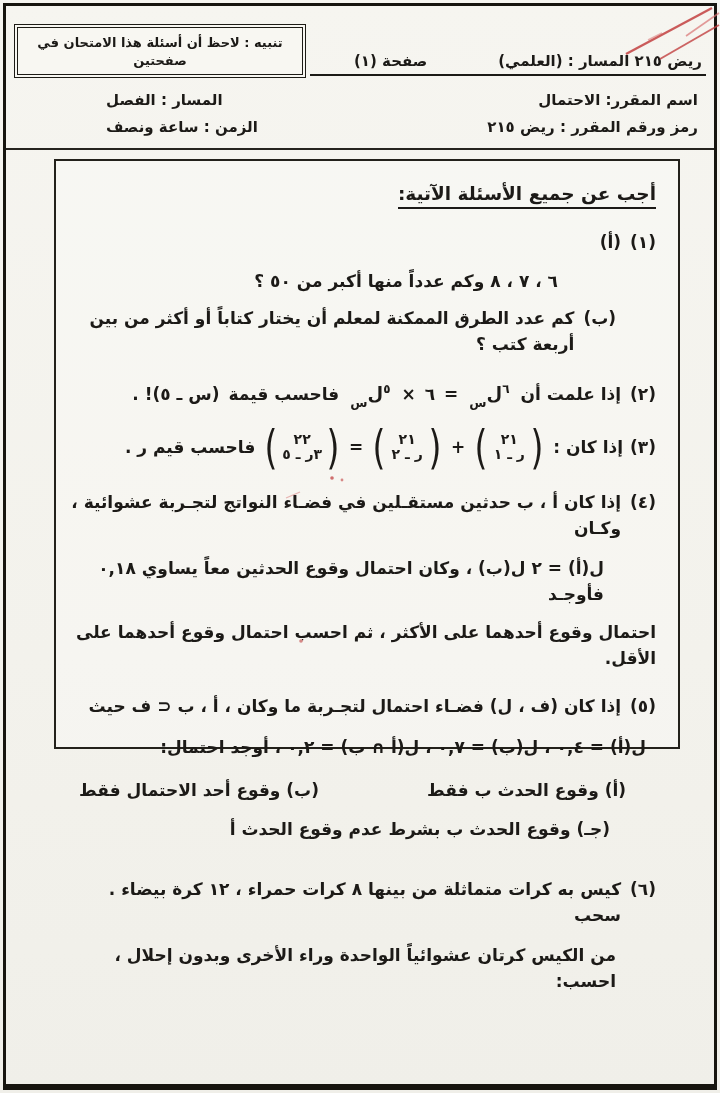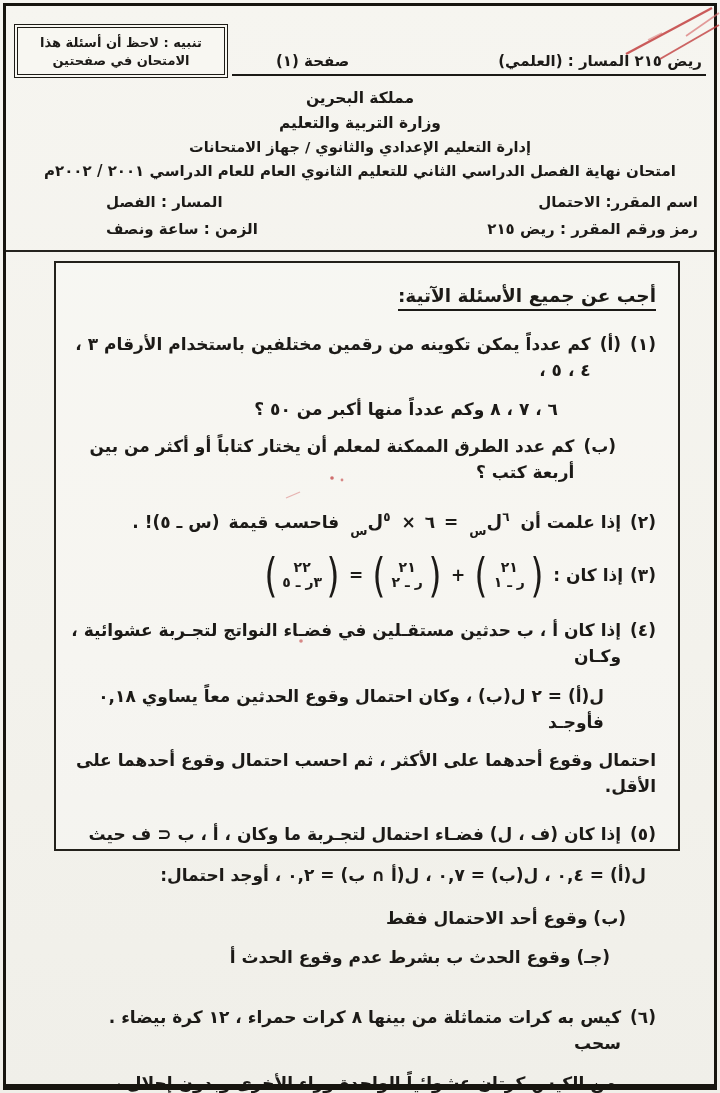--- a/index.html
+++ b/index.html
@@ -24,21 +24,21 @@
   
   .topbar{display:flex;align-items:flex-end;margin-top:24px;gap:4px;}
   .hdr-strip{
     flex:1;display:flex;justify-content:space-between;align-items:flex-end;
     border-bottom:2px solid #1b1a16;
     padding:0 4px 4px 44px;
     font-size:15px;font-weight:bold;
     margin-bottom:2px;
   }
   .notice-box{
-    width:214px;box-sizing:border-box;
+    width:292px;box-sizing:border-box;
     border:4px double #1d1b16;
     background:#f8f7f2;
     font-size:13px;font-weight:bold;text-align:center;
     padding:6px 6px 5px;line-height:1.35;
   }
 
   
   .center-head{text-align:center;font-weight:bold;margin-top:11px;}
   .center-head div{margin-top:7px;}
   .ch1,.ch2{font-size:15.5px;}
@@ -138,26 +138,20 @@
   <div class="content">
 
     <div class="topbar">
       <div class="hdr-strip">
         <span>ريض ٢١٥    المسار : (العلمي)</span>
         <span>صفحة (١)</span>
       </div>
       <div class="notice-box">تنبيه : لاحظ أن أسئلة هذا الامتحان في صفحتين</div>
     </div>
 
-    <div class="center-head">
-      <div class="ch1">مملكة البحرين</div>
-      <div class="ch2">وزارة التربية والتعليم</div>
-      <div class="ch3">إدارة التعليم الإعدادي والثانوي / جهاز الامتحانات</div>
-      <div class="ch4">امتحان نهاية الفصل الدراسي الثاني للتعليم الثانوي العام للعام الدراسي ٢٠٠١ / ٢٠٠٢م</div>
-    </div>
 
     <div class="inforow">
       <span>اسم المقرر:  الاحتمال</span>
       <span>المسار :  الفصل</span>
     </div>
     <div class="inforow second">
       <span>رمز ورقم المقرر :  ريض ٢١٥</span>
       <span>الزمن  :  ساعة ونصف</span>
     </div>
 
@@ -165,21 +159,20 @@
 
     <div class="main-box">
 
       <div class="instruction">
         <span class="u">أجب عن جميع الأسئلة الآتية:</span>
       </div>
 
       <div class="qline q1a">
         <span class="qnum">(١)</span>
         <span>(أ)</span>
-        <span>كم عدداً يمكن تكوينه من رقمين مختلفين باستخدام الأرقام ٣ ، ٤ ، ٥ ،</span>
       </div>
       <div class="cont q1a2">٦ ، ٧ ، ٨    وكم عدداً منها أكبر من  ٥٠  ؟</div>
       <div class="qline q1b">
         <span>(ب)</span>
         <span>كم عدد الطرق الممكنة لمعلم أن يختار كتاباً أو أكثر من بين أربعة كتب ؟</span>
       </div>
 
       <div class="mrow q2row">
         <span class="qnum">(٢)</span>
         <span>إذا علمت أن</span>
@@ -222,35 +215,37 @@
         </span>
         <span>=</span>
         <span class="binom">
           <span class="paren">(</span>
           <span class="bcol">
             <span class="bt">٢٢</span>
             <span class="bb">٣ر ـ ٥</span>
           </span>
           <span class="paren">)</span>
         </span>
+        <span>فاحسب قيم  ر  .</span>
       </div>
 
       <div class="qline q4l1">
         <span class="qnum">(٤)</span>
         <span>إذا كان أ ، ب  حدثين مستقـلين في فضـاء النواتج لتجـربة عشوائية ، وكـان</span>
       </div>
       <div class="cont q4l2">ل(أ) = ٢ ل(ب)  ،  وكان احتمال وقوع الحدثين معاً يساوي    ٠,١٨  فأوجـد</div>
       <div class="cont q4l3">احتمال وقوع أحدهما على الأكثر ، ثم احسب احتمال وقوع أحدهما على الأقل.</div>
 
       <div class="qline q5l1">
         <span class="qnum">(٥)</span>
         <span>إذا كان (ف ، ل)  فضـاء احتمال لتجـربة ما وكان ، أ ، ب ⊂ ف  حيث</span>
       </div>
       <div class="cont q5l2">ل(أ) = ٠,٤ ، ل(ب) = ٠,٧  ،  ل(أ ∩ ب) = ٠,٢  ، أوجد احتمال:</div>
       <div class="q5ab">
+        <span>(أ)   وقوع الحدث  ب   فقط</span>
         <span>(ب)   وقوع أحد الاحتمال فقط</span>
       </div>
       <div class="cont q5c">(جـ)  وقوع الحدث  ب  بشرط عدم وقوع الحدث  أ</div>
 
       <div class="qline q6l1">
         <span class="qnum">(٦)</span>
         <span>كيس به كرات متماثلة من بينها  ٨  كرات حمراء ،  ١٢  كرة بيضاء . سحب</span>
       </div>
       <div class="cont q6l2">من الكيس كرتان عشوائياً الواحدة وراء الأخرى وبدون إحلال ، احسب:</div>
 

